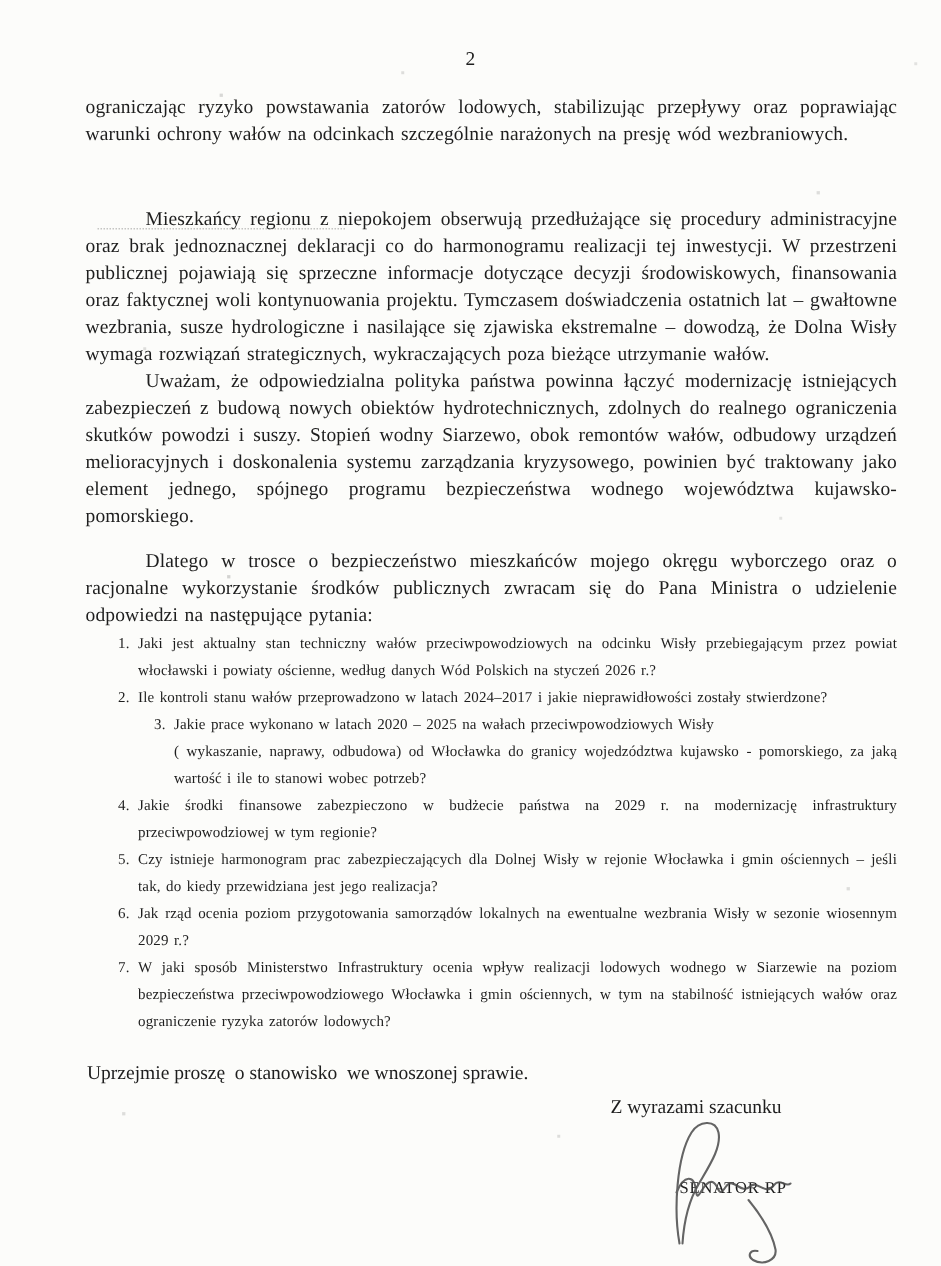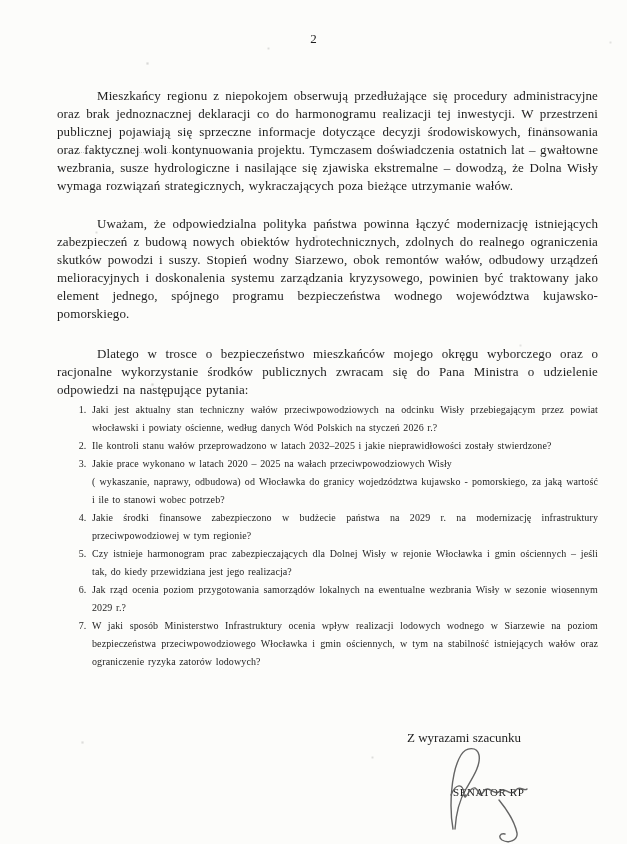--- a/index.html
+++ b/index.html
@@ -28,35 +28,35 @@
     font-size: 13px;
     line-height: 18px;
     text-align: justify;
     margin: 0;
     text-indent: 40px;
     letter-spacing: 0.1px;
     word-spacing: 1px;
   }
   .para.first { margin-top: 14px; text-indent: 0; }
   .para.p2 { margin-top: 39px; }
-  .para.p3 { margin-top: 20px; }
-  .para.p4 { margin-top: 22px; }
+  .para.p3 { margin-top: 0; }
+  .para.p4 { margin-top: 12px; }
   ol.questions {
     margin: 2px 0 0 0;
     padding: 0 0 0 33px;
     font-size: 10px;
     line-height: 18px;
   }
   ol.questions li {
     text-align: justify;
     letter-spacing: 0.1px;
     word-spacing: 1px;
     padding-left: 2px;
   }
-  ol.questions li:nth-child(3) { white-space: pre-wrap; }
+  ol.questions li:nth-child(3) { white-space: pre-wrap; margin-left: 24px; }
   .closing-request {
     position: absolute;
     left: 58px; top: 706px;
     font-size: 13px;
     line-height: 18px;
     white-space: pre-wrap;
   }
   .salutation {
     position: absolute;
     left: 407px; top: 729px;
@@ -109,38 +109,40 @@
       610px 42px 0 0.5px rgba(0,0,0,0.10);
   }
 </style>
 </head>
 <body>
 
 <div class="page">
 
   <div class="page-number">2</div>
 
+  <p class="para first">ograniczając ryzyko powstawania zatorów lodowych, stabilizując przepływy oraz poprawiając warunki ochrony wałów na odcinkach szczególnie narażonych na presję wód wezbraniowych.</p>
 
   <p class="para p2">Mieszkańcy regionu z niepokojem obserwują przedłużające się procedury administracyjne oraz brak jednoznacznej deklaracji co do harmonogramu realizacji tej inwestycji. W przestrzeni publicznej pojawiają się sprzeczne informacje dotyczące decyzji środowiskowych, finansowania oraz faktycznej woli kontynuowania projektu. Tymczasem doświadczenia ostatnich lat – gwałtowne wezbrania, susze hydrologiczne i nasilające się zjawiska ekstremalne – dowodzą, że Dolna Wisły wymaga rozwiązań strategicznych, wykraczających poza bieżące utrzymanie wałów.</p>
 
   <p class="para p3">Uważam, że odpowiedzialna polityka państwa powinna łączyć modernizację istniejących zabezpieczeń z budową nowych obiektów hydrotechnicznych, zdolnych do realnego ograniczenia skutków powodzi i suszy. Stopień wodny Siarzewo, obok remontów wałów, odbudowy urządzeń melioracyjnych i doskonalenia systemu zarządzania kryzysowego, powinien być traktowany jako element jednego, spójnego programu bezpieczeństwa wodnego województwa kujawsko-pomorskiego.</p>
 
   <p class="para p4">Dlatego w trosce o bezpieczeństwo mieszkańców mojego okręgu wyborczego oraz o racjonalne wykorzystanie środków publicznych zwracam się do Pana Ministra o udzielenie odpowiedzi na następujące pytania:</p>
 
   <ol class="questions">
     <li>Jaki jest aktualny stan techniczny wałów przeciwpowodziowych na odcinku Wisły przebiegającym przez powiat włocławski i powiaty ościenne, według danych Wód Polskich na styczeń 2026 r.?</li>
-    <li>Ile kontroli stanu wałów przeprowadzono w latach 2032–2025 i jakie nieprawidłowości zostały stwierdzone?</li>
+    <li>Ile kontroli stanu wałów przeprowadzono w latach 2024–2017 i jakie nieprawidłowości zostały stwierdzone?</li>
     <li>Jakie prace wykonano w latach 2020 – 2025 na wałach przeciwpowodziowych Wisły
 ( wykaszanie, naprawy, odbudowa) od Włocławka do granicy wojedzództwa kujawsko - pomorskiego, za jaką wartość i ile to stanowi wobec potrzeb?</li>
     <li>Jakie środki finansowe zabezpieczono w budżecie państwa na 2029 r. na modernizację infrastruktury przeciwpowodziowej w tym regionie?</li>
     <li>Czy istnieje harmonogram prac zabezpieczających dla Dolnej Wisły w rejonie Włocławka i gmin ościennych – jeśli tak, do kiedy przewidziana jest jego realizacja?</li>
     <li>Jak rząd ocenia poziom przygotowania samorządów lokalnych na ewentualne wezbrania Wisły w sezonie wiosennym 2029 r.?</li>
     <li>W jaki sposób Ministerstwo Infrastruktury ocenia wpływ realizacji lodowych wodnego w Siarzewie na poziom bezpieczeństwa przeciwpowodziowego Włocławka i gmin ościennych, w tym na stabilność istniejących wałów oraz ograniczenie ryzyka zatorów lodowych?</li>
   </ol>
 
+  <div class="closing-request">Uprzejmie proszę  o stanowisko  we wnoszonej sprawie.</div>
 
   <div class="salutation">Z wyrazami szacunku</div>
 
   <div class="signer-title">SENATOR RP</div>
 
   <div class="signer-name">Stanisław Pawlak</div>
 
   <svg class="signature-svg" viewBox="0 0 165 99" xmlns="http://www.w3.org/2000/svg">
     <g fill="none" stroke="#4a4a4a" stroke-width="1.4" stroke-linecap="round" stroke-linejoin="round" opacity="0.85">
       <path d="M 33 84 C 29 62, 31 26, 41 10 C 46 2, 57 1, 59 10 C 61 20, 53 32, 46 44 C 40 54, 36 68, 35 84"></path>

